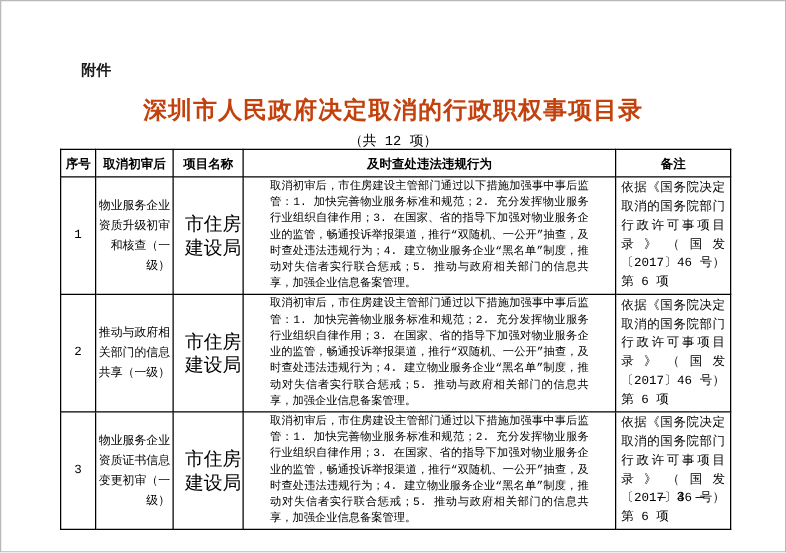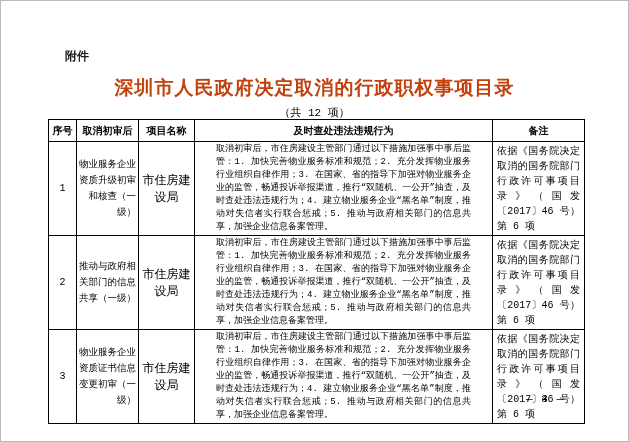--- a/index.html
+++ b/index.html
@@ -55,22 +55,22 @@
     font-size:10px;
     padding:0;
   }
   td.c-name {
     font-size:9.5px;
     line-height:16px;
     text-align:right;
     padding:0 2px;
   }
   td.c-dept {
-    text-align:center;
-    font-size:12px;
+    text-align:right;
+    font-size:15px;
     padding:0 1px;
   }
   td.c-measures {
     font-size:9px;
     line-height:13px;
     text-align:justify;
     vertical-align:middle;
     padding:1px 21px;
   }
   td.c-note {

